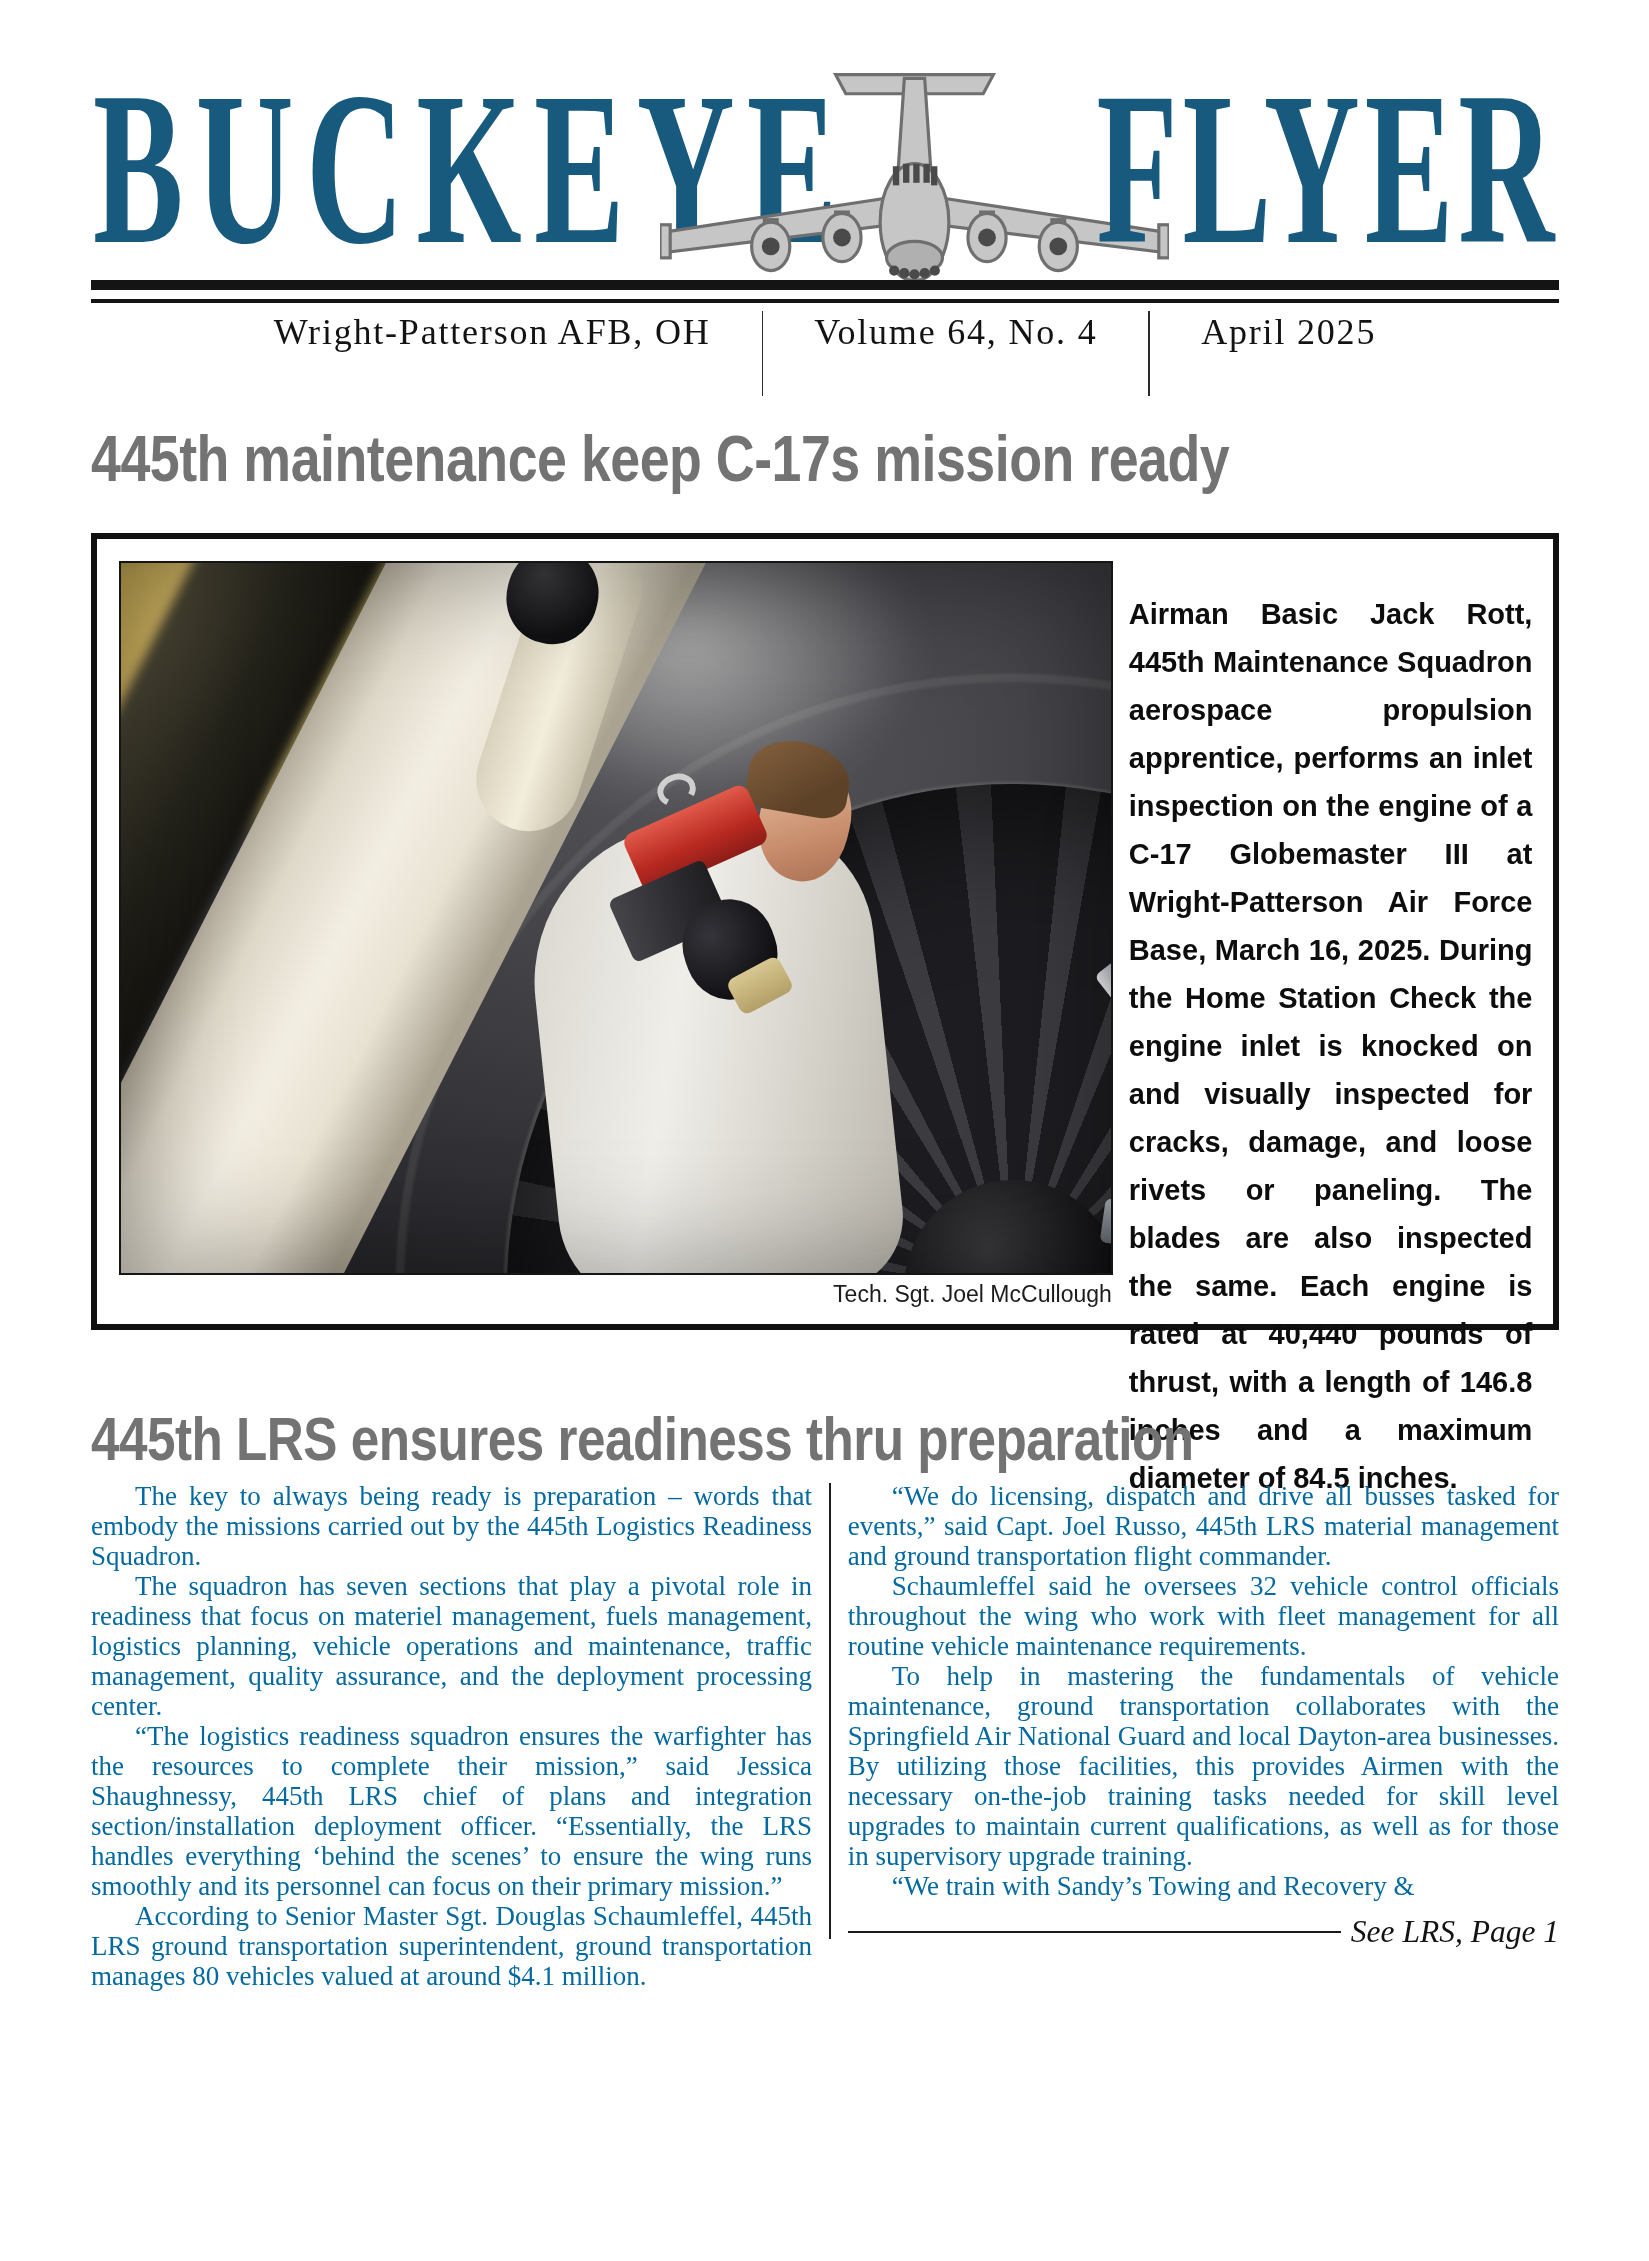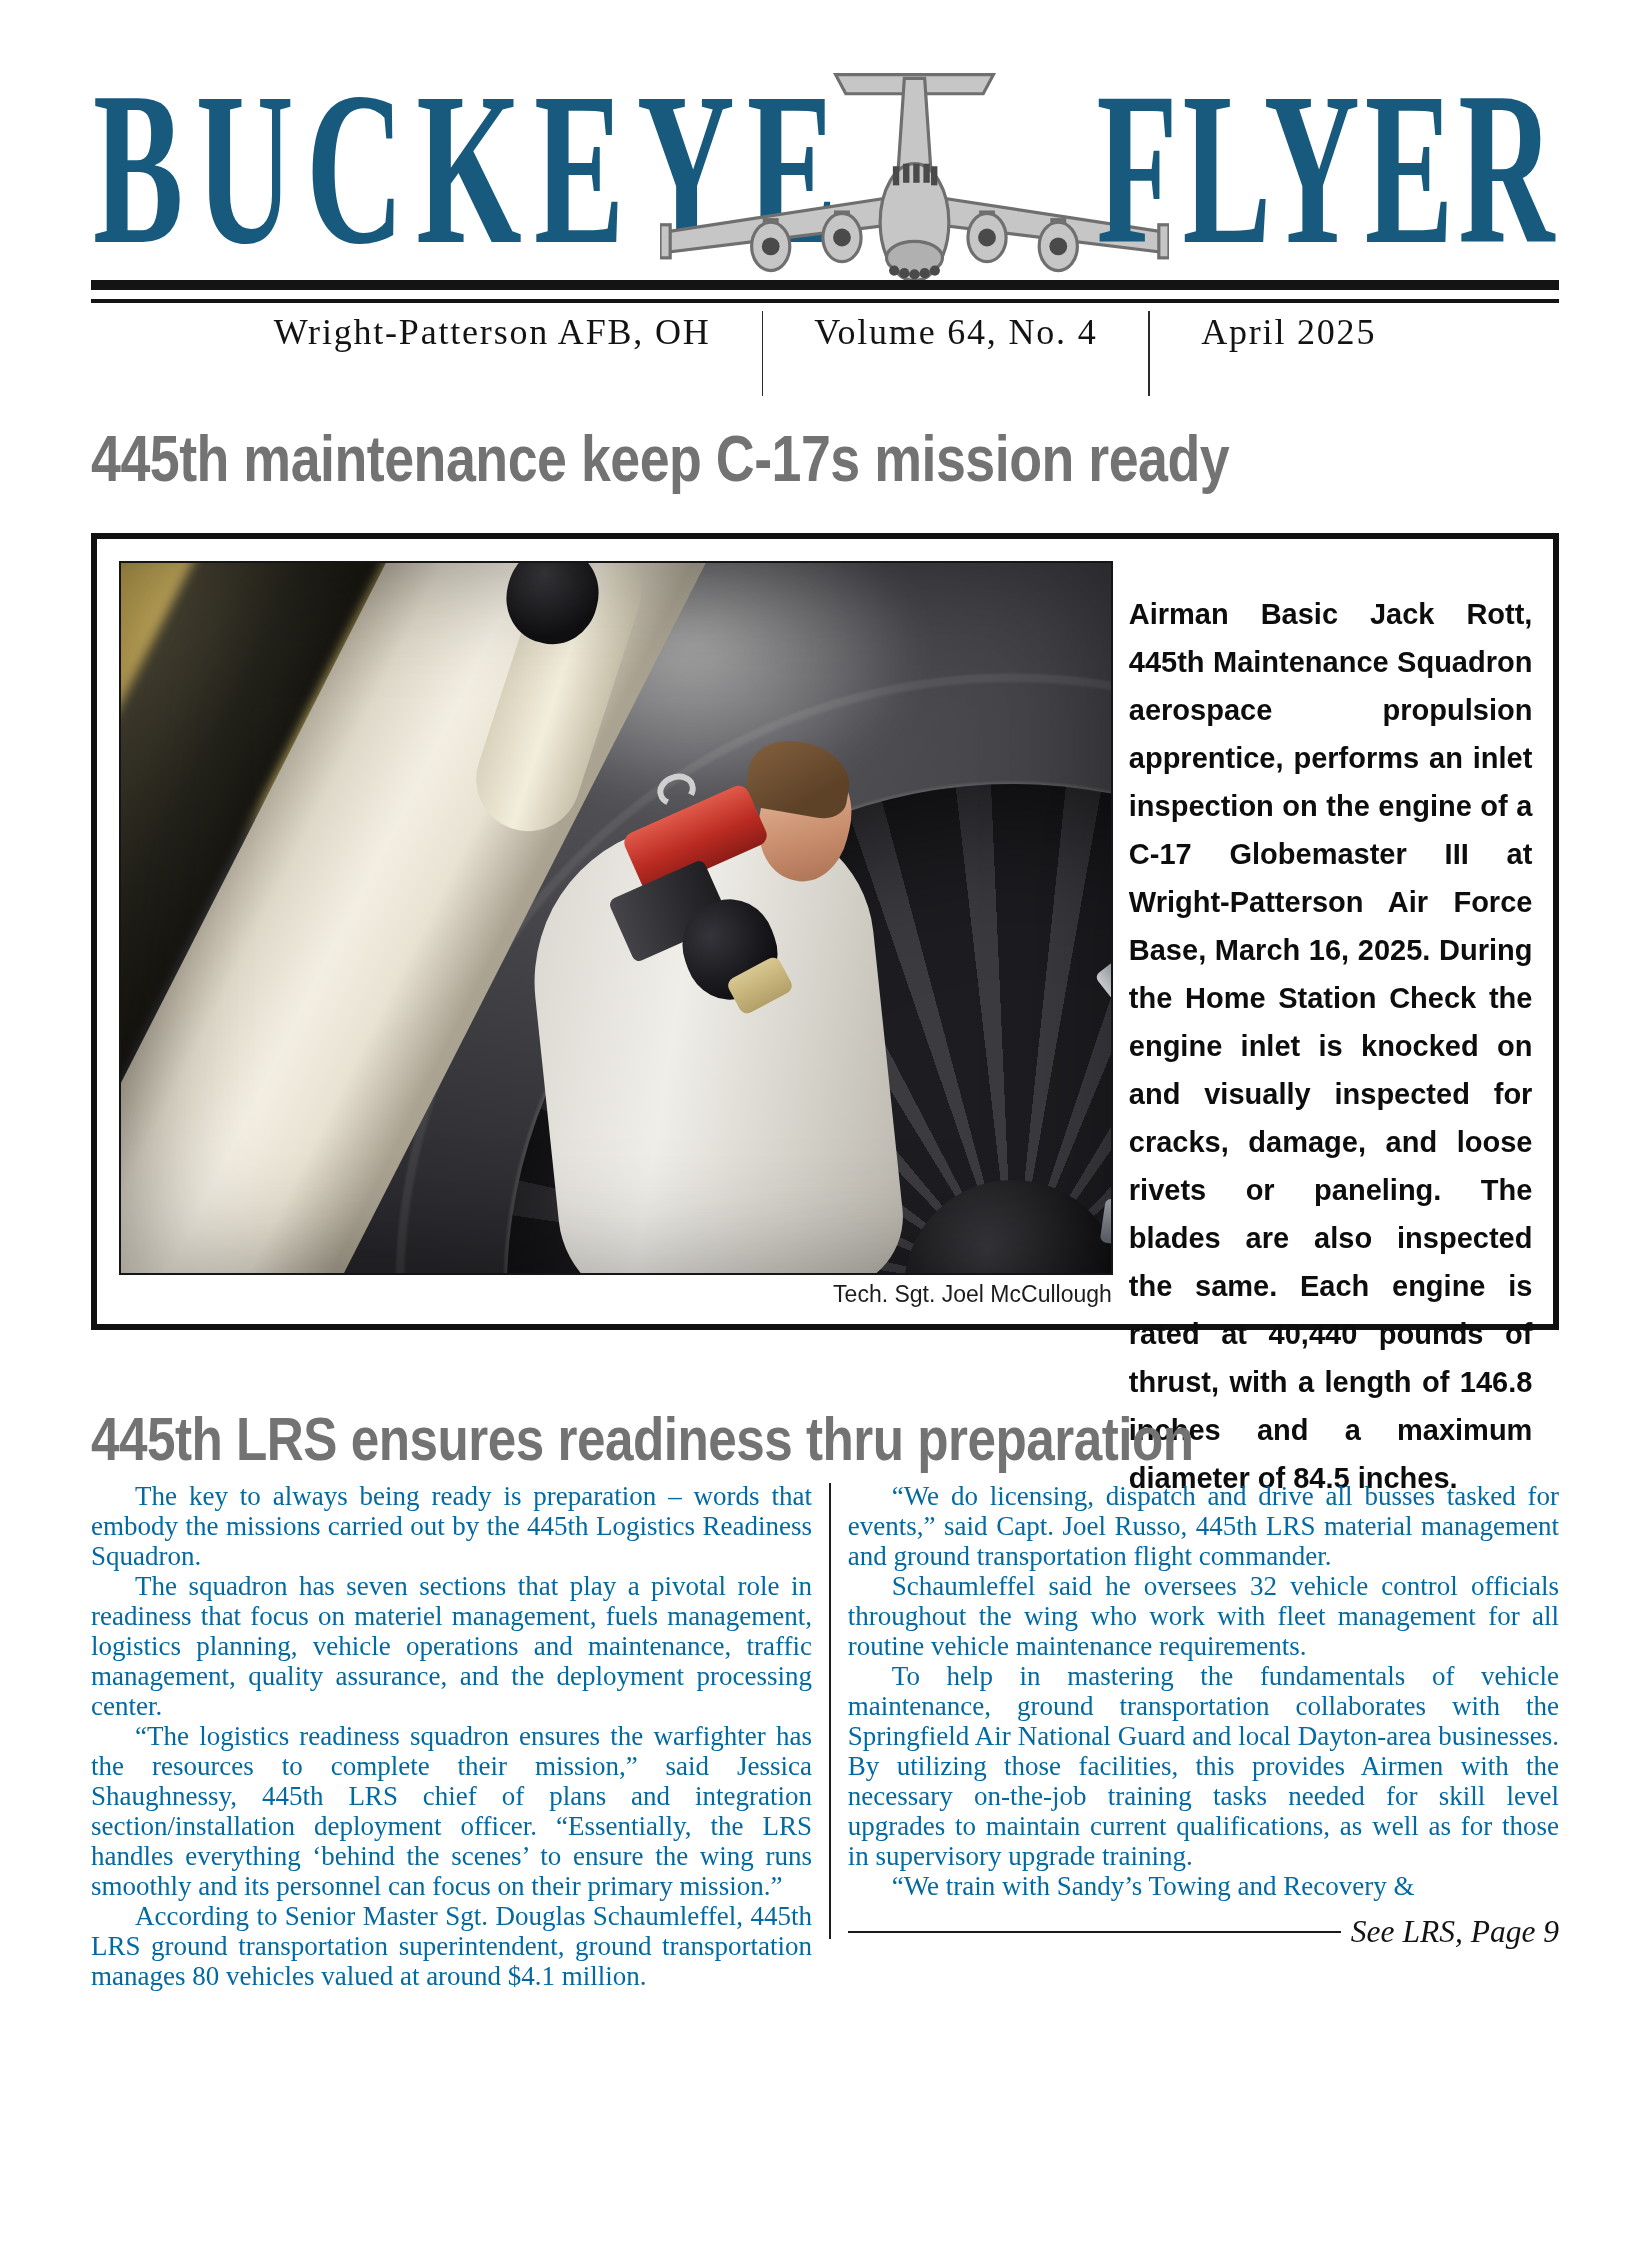--- a/index.html
+++ b/index.html
@@ -232,19 +232,19 @@
       <p>According to Senior Master Sgt. Douglas Schaumleffel, 445th LRS ground transportation superintendent, ground transportation manages 80 vehicles valued at around $4.1 million.</p>
     </div>
     <div class="col-divider"></div>
     <div class="col-right">
       <p>“We do licensing, dispatch and drive all busses tasked for events,” said Capt. Joel Russo, 445th LRS material management and ground transportation flight commander.</p>
       <p>Schaumleffel said he oversees 32 vehicle control officials throughout the wing who work with fleet management for all routine vehicle maintenance requirements.</p>
       <p>To help in mastering the fundamentals of vehicle maintenance, ground transportation collaborates with the Springfield Air National Guard and local Dayton-area businesses. By utilizing those facilities, this provides Airmen with the necessary on-the-job training tasks needed for skill level upgrades to maintain current qualifications, as well as for those in supervisory upgrade training.</p>
       <p>“We train with Sandy’s Towing and Recovery &amp;</p>
       <div class="jump-line">
         <span class="jump-rule"></span>
-        <span class="jump-text">See LRS, Page 9</span>
+        <span class="jump-text">See LRS, Page 1</span>
       </div>
     </div>
   </section>
 
 </div>
 
 
 </body></html>

